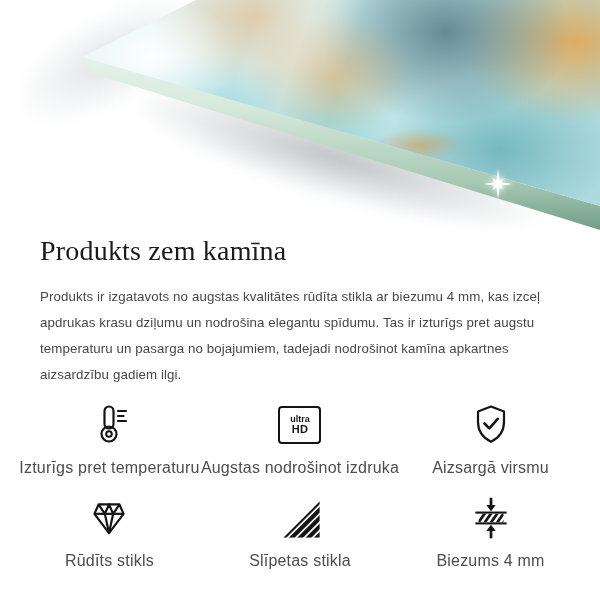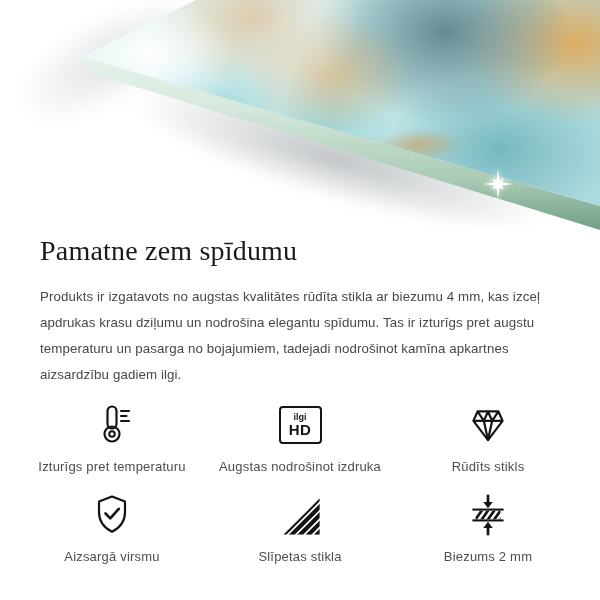--- a/index.html
+++ b/index.html
@@ -52,47 +52,47 @@
   .para{
     margin:14px 0 0 0;font-size:13.3px;line-height:26px;color:#474747;letter-spacing:.1px;
   }
   
   .features{
     position:absolute;left:18px;top:398px;width:564px;
     display:grid;grid-template-columns:repeat(3,1fr);row-gap:14px;
   }
   .feature{display:flex;flex-direction:column;align-items:center;}
   .icon-slot{height:54px;display:flex;align-items:center;justify-content:center;}
-  .feature-label{margin-top:7px;font-size:13px;color:#4d4d4d;letter-spacing:.2px;white-space:nowrap;}
+  .feature-label{margin-top:7px;font-size:16px;color:#4d4d4d;letter-spacing:.2px;white-space:nowrap;}
   .uhd-box{
     width:39px;height:34px;border:2.5px solid #141414;border-radius:4px;
     display:flex;flex-direction:column;align-items:center;justify-content:center;background:#fff;
   }
   .uhd-top{font-size:9px;font-weight:700;color:#141414;line-height:1;}
-  .uhd-hd{font-size:15px;font-weight:800;color:#141414;line-height:1.05;letter-spacing:.3px;}
+  .uhd-hd{font-size:11px;font-weight:800;color:#141414;line-height:1.05;letter-spacing:.3px;}
   svg{display:block;}
 </style>
 </head>
 <body>
 
 <div class="photo">
   <div class="fog-tip"></div>
   <div class="glass-shadow"></div>
   <div class="glass-edge"></div>
   <div class="glass-surface"></div>
   <svg class="sparkle" viewBox="0 0 30 30">
     <path d="M15 0 L16.8 13.2 L30 15 L16.8 16.8 L15 30 L13.2 16.8 L0 15 L13.2 13.2 Z" fill="#ffffff"></path>
     <path d="M15 7 L17.2 12.8 L23 15 L17.2 17.2 L15 23 L12.8 17.2 L7 15 L12.8 12.8 Z" fill="#ffffff" transform="rotate(45 15 15)" opacity=".85"></path>
     <circle cx="15" cy="15" r="2.2" fill="#ffffff"></circle>
   </svg>
 </div>
 
 <div class="content">
   <h1 class="headline">
-    <span>Pamatne zem spīdumu</span><br>
+    <span>Produkts zem kamīna</span><br>
   </h1>
   <p class="para">Produkts ir izgatavots no augstas kvalitātes rūdīta stikla ar biezumu 4 mm, kas izceļ apdrukas krasu dziļumu un nodrošina elegantu spīdumu. Tas ir izturīgs pret augstu temperaturu un pasarga no bojajumiem, tadejadi nodrošinot kamīna apkartnes aizsardzību gadiem ilgi.</p>
 </div>
 
 <div class="features">
 
   <div class="feature">
     <div class="icon-slot">
       <svg width="48" height="48" viewBox="0 0 48 48" fill="none" stroke="#141414" stroke-width="2.2" stroke-linecap="round">
         <rect x="19.5" y="5.5" width="9" height="22" rx="4.5"></rect>
@@ -102,47 +102,47 @@
         <line x1="33" y1="15" x2="38.5" y2="15"></line>
         <line x1="33" y1="20" x2="41" y2="20"></line>
       </svg>
     </div>
     <div class="feature-label">Izturīgs pret temperaturu</div>
   </div>
 
   <div class="feature">
     <div class="icon-slot">
       <div class="uhd-box">
-        <div class="uhd-top">ilgi</div>
+        <div class="uhd-top">ultra</div>
         <div class="uhd-hd">HD</div>
       </div>
     </div>
     <div class="feature-label">Augstas nodrošinot izdruka</div>
+  </div>
+
+  <div class="feature">
+    <div class="icon-slot">
+      <svg width="48" height="48" viewBox="0 0 48 48" fill="none" stroke="#141414" stroke-width="2.2" stroke-linecap="round" stroke-linejoin="round">
+        <path d="M24 5.5 L37 10.5 V21 C37 31 31.5 37 24 40.8 C16.5 37 11 31 11 21 V10.5 Z"></path>
+        <path d="M17.5 22.5 L22.3 27.3 L30.8 17.8" stroke-width="2.6"></path>
+      </svg>
+    </div>
+    <div class="feature-label">Aizsargā virsmu</div>
   </div>
 
   <div class="feature">
     <div class="icon-slot">
       <svg width="50" height="50" viewBox="0 0 48 48" fill="none" stroke="#141414" stroke-width="2.1" stroke-linejoin="round">
         <path d="M14 11 L34 11 L38 20 L24 38.5 L10 20 Z"></path>
         <path d="M10 20 L38 20"></path>
         <path d="M14 11 L20 20 L24 11 L28 20 L34 11"></path>
         <path d="M20 20 L24 38.5 L28 20"></path>
       </svg>
     </div>
     <div class="feature-label">Rūdīts stikls</div>
-  </div>
-
-  <div class="feature">
-    <div class="icon-slot">
-      <svg width="48" height="48" viewBox="0 0 48 48" fill="none" stroke="#141414" stroke-width="2.2" stroke-linecap="round" stroke-linejoin="round">
-        <path d="M24 5.5 L37 10.5 V21 C37 31 31.5 37 24 40.8 C16.5 37 11 31 11 21 V10.5 Z"></path>
-        <path d="M17.5 22.5 L22.3 27.3 L30.8 17.8" stroke-width="2.6"></path>
-      </svg>
-    </div>
-    <div class="feature-label">Aizsargā virsmu</div>
   </div>
 
   <div class="feature">
     <div class="icon-slot">
       <svg width="50" height="50" viewBox="0 0 48 48">
         <defs>
             <clipPath id="triClip">
               <path d="M8 43 L43 8 L43 43 Z"></path>
             </clipPath>
           </defs>
@@ -174,16 +174,16 @@
           <line x1="32" y1="34" x2="46" y2="14"></line>
         </g>
         <line x1="9" y1="18.8" x2="39" y2="18.8" stroke="#141414" stroke-width="2"></line>
         <line x1="9" y1="29.2" x2="39" y2="29.2" stroke="#141414" stroke-width="2"></line>
         <line x1="24" y1="4.5" x2="24" y2="12" stroke="#141414" stroke-width="2.6"></line>
         <path d="M19.5 11.5 L28.5 11.5 L24 17.5 Z" fill="#141414"></path>
         <line x1="24" y1="43.5" x2="24" y2="36" stroke="#141414" stroke-width="2.6"></line>
         <path d="M19.5 36.5 L28.5 36.5 L24 30.5 Z" fill="#141414"></path>
       </svg>
     </div>
-    <div class="feature-label">Biezums 2 mm</div>
+    <div class="feature-label">Biezums 4 mm</div>
   </div>
 
 </div>
 
 </body></html>

